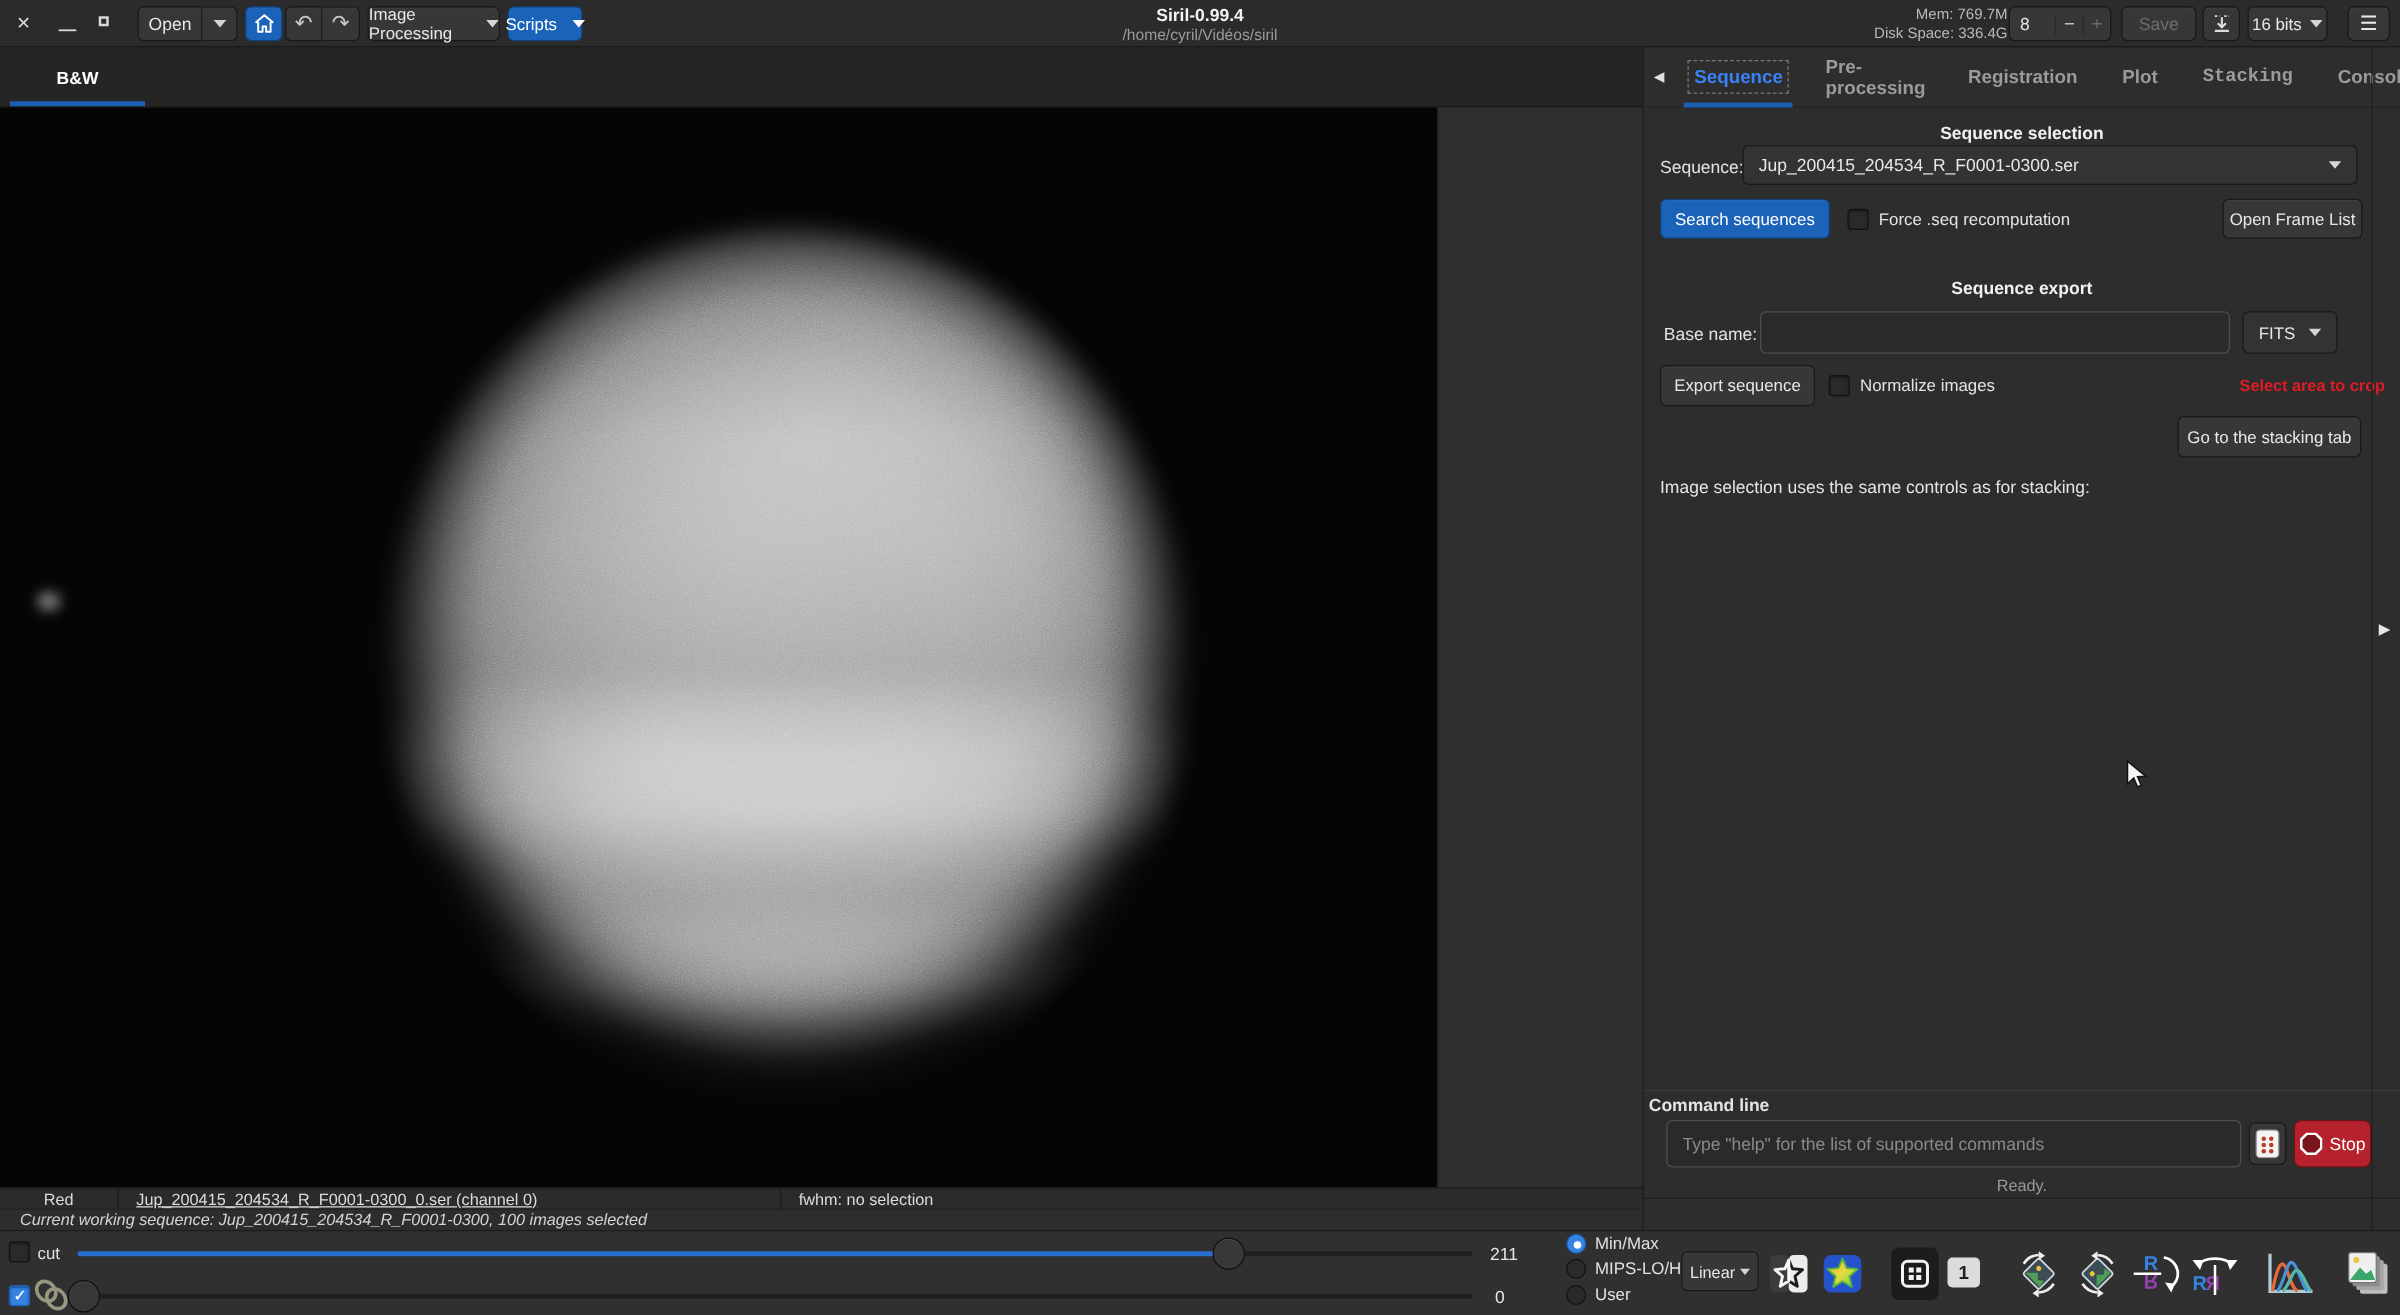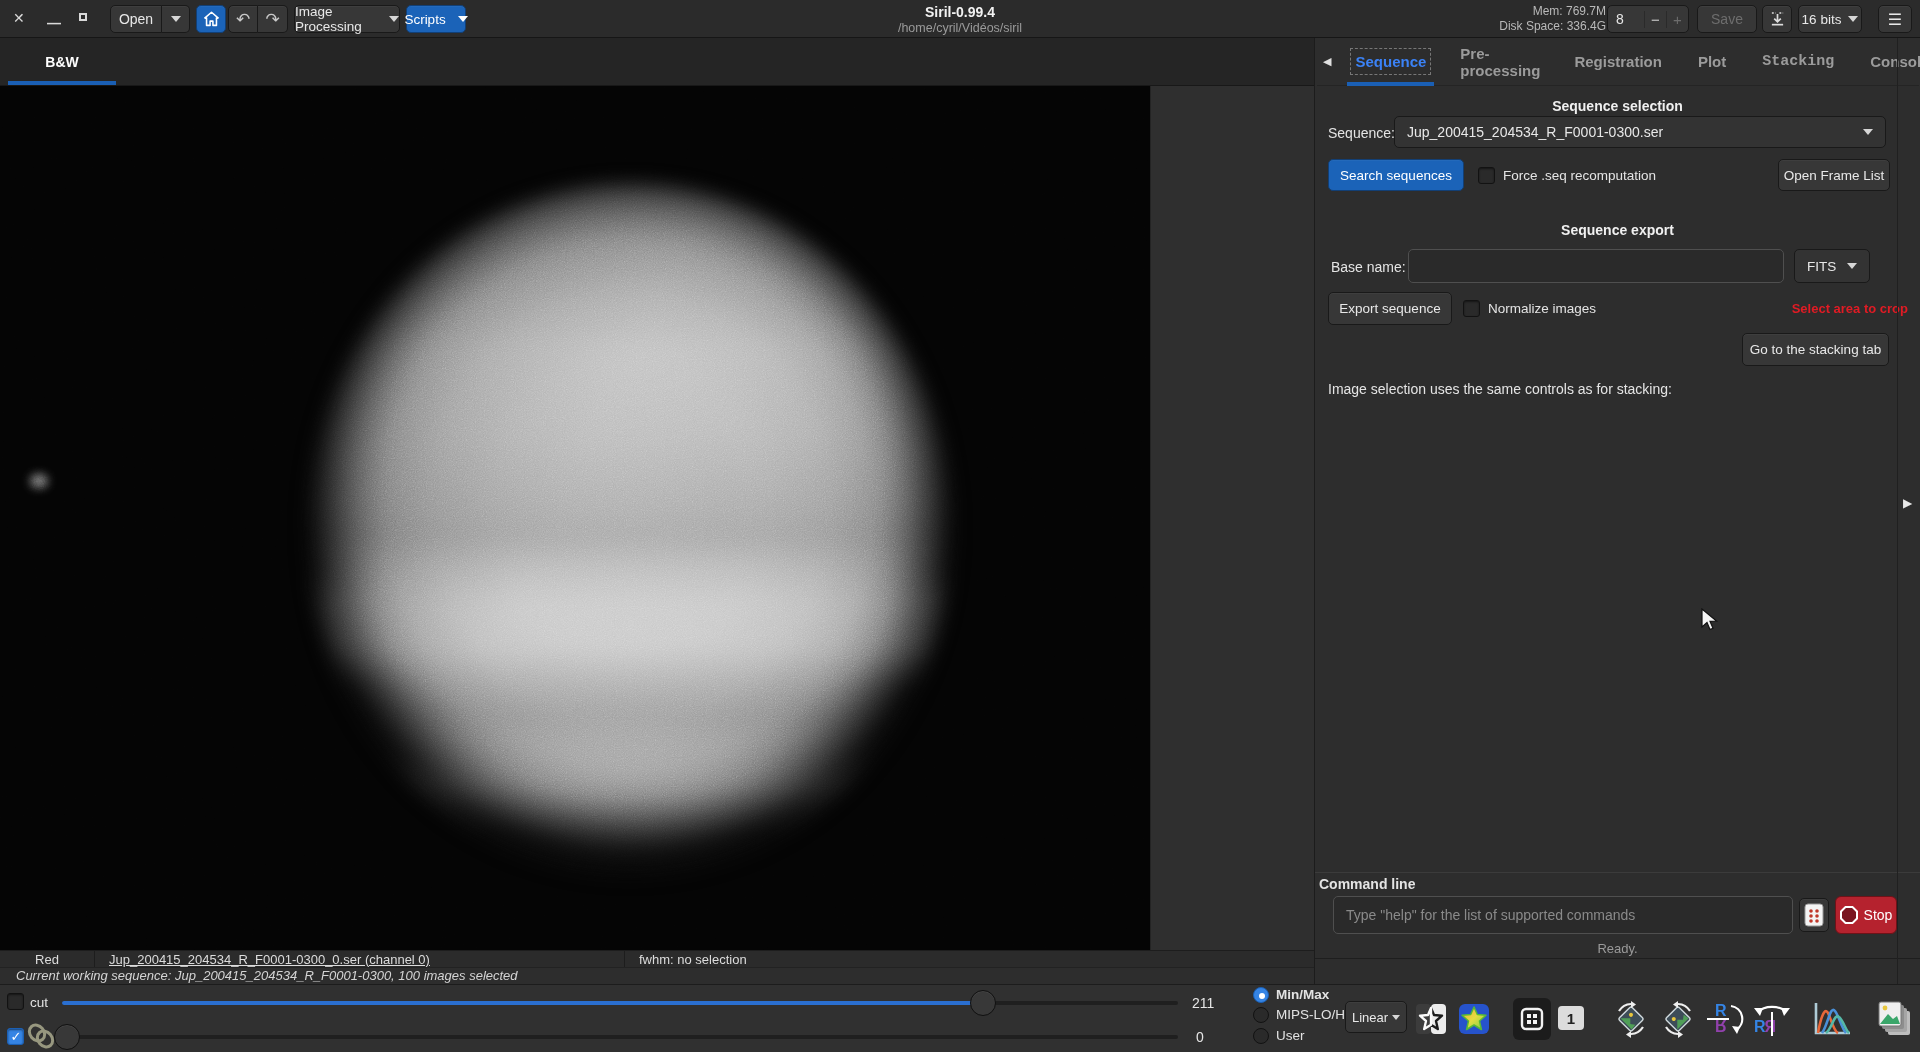--- a/index.html
+++ b/index.html
@@ -222,21 +222,21 @@
     <div class="chk checked" style="left:7px; top:43px;"></div>
     <svg class="abs" style="left:27px; top:38px;" width="28" height="26" viewBox="0 0 28 26">
       <ellipse cx="10" cy="10" rx="7" ry="8.5" transform="rotate(-40 10 10)" fill="none" stroke="#97977f" stroke-width="3"></ellipse>
       <ellipse cx="18" cy="16" rx="7" ry="8.5" transform="rotate(-40 18 16)" fill="none" stroke="#97977f" stroke-width="3"></ellipse>
     </svg>
     <div class="slider-track" style="left:62px; top:50px; width:1116px;"></div>
     <div class="slider-thumb" style="left:54px; top:39px;"></div>
     <div class="rangeval" style="left:1196px; top:44px;">0</div>
 
     <div class="radio sel" style="left:1253px; top:2px;"></div>
-    <div class="rlabel" style="left:1276px; top:2px;font-weight:bold;">Min/Max</div>
+    <div class="rlabel" style="left:1276px; top:2px;">Min/Max</div>
     <div class="radio" style="left:1253px; top:22px;"></div>
     <div class="rlabel" style="left:1276px; top:22px;">MIPS-LO/HI</div>
     <div class="radio" style="left:1253px; top:43px;"></div>
     <div class="rlabel" style="left:1276px; top:43px;">User</div>
 
     <div class="btn" style="left:1345px; top:16px; width:62px; height:32px; gap:4px;">
       <span style="font-size:13px;">Linear</span>
       <span class="caret" style="border-left-width:4px;border-right-width:4px;border-top-width:5px;"></span>
     </div>
 

